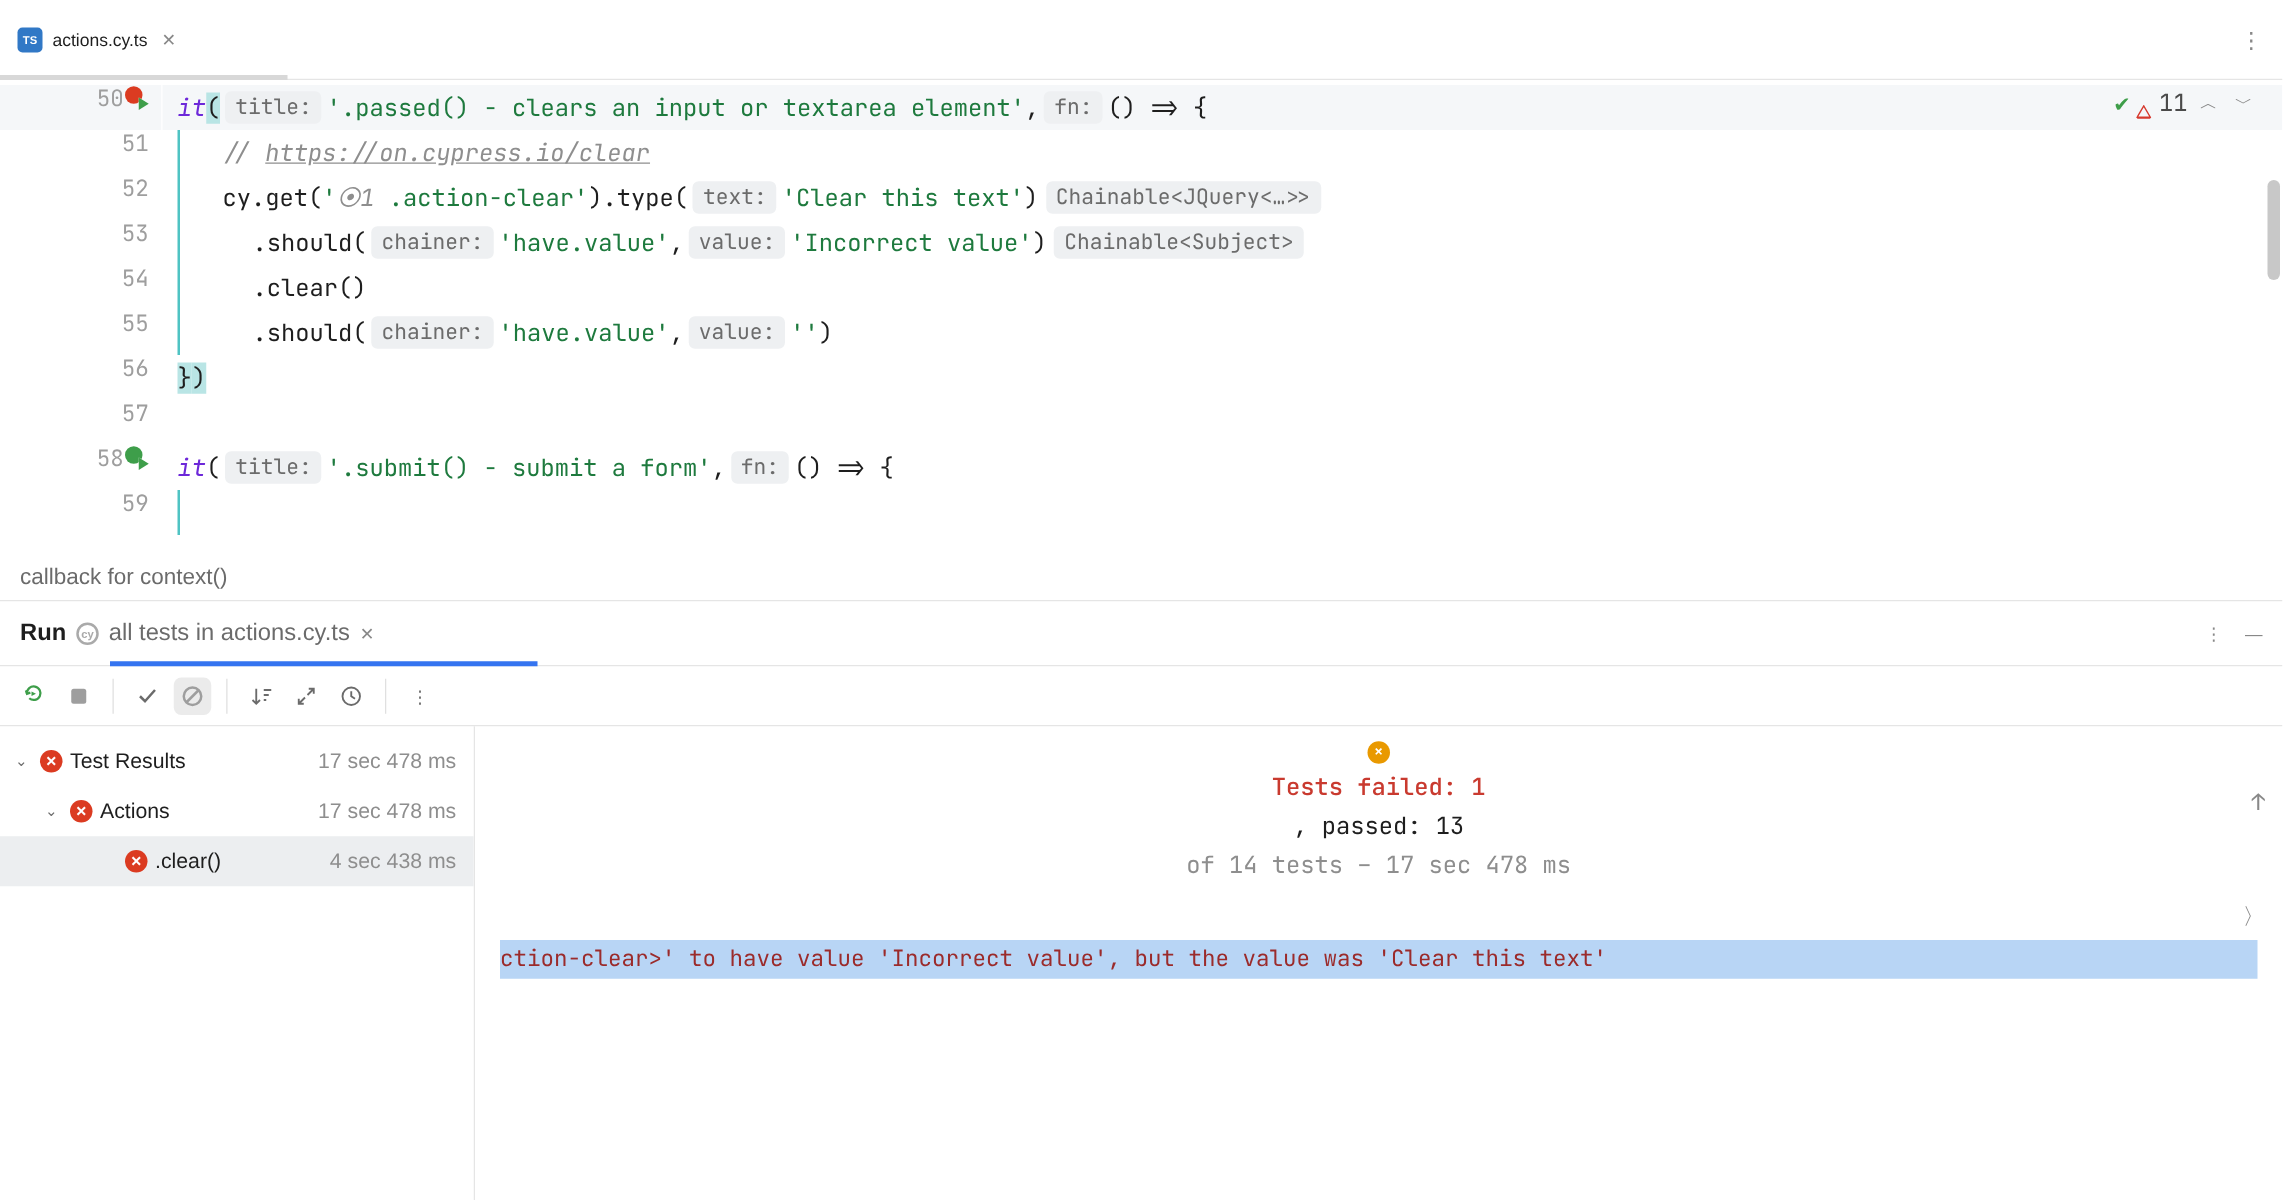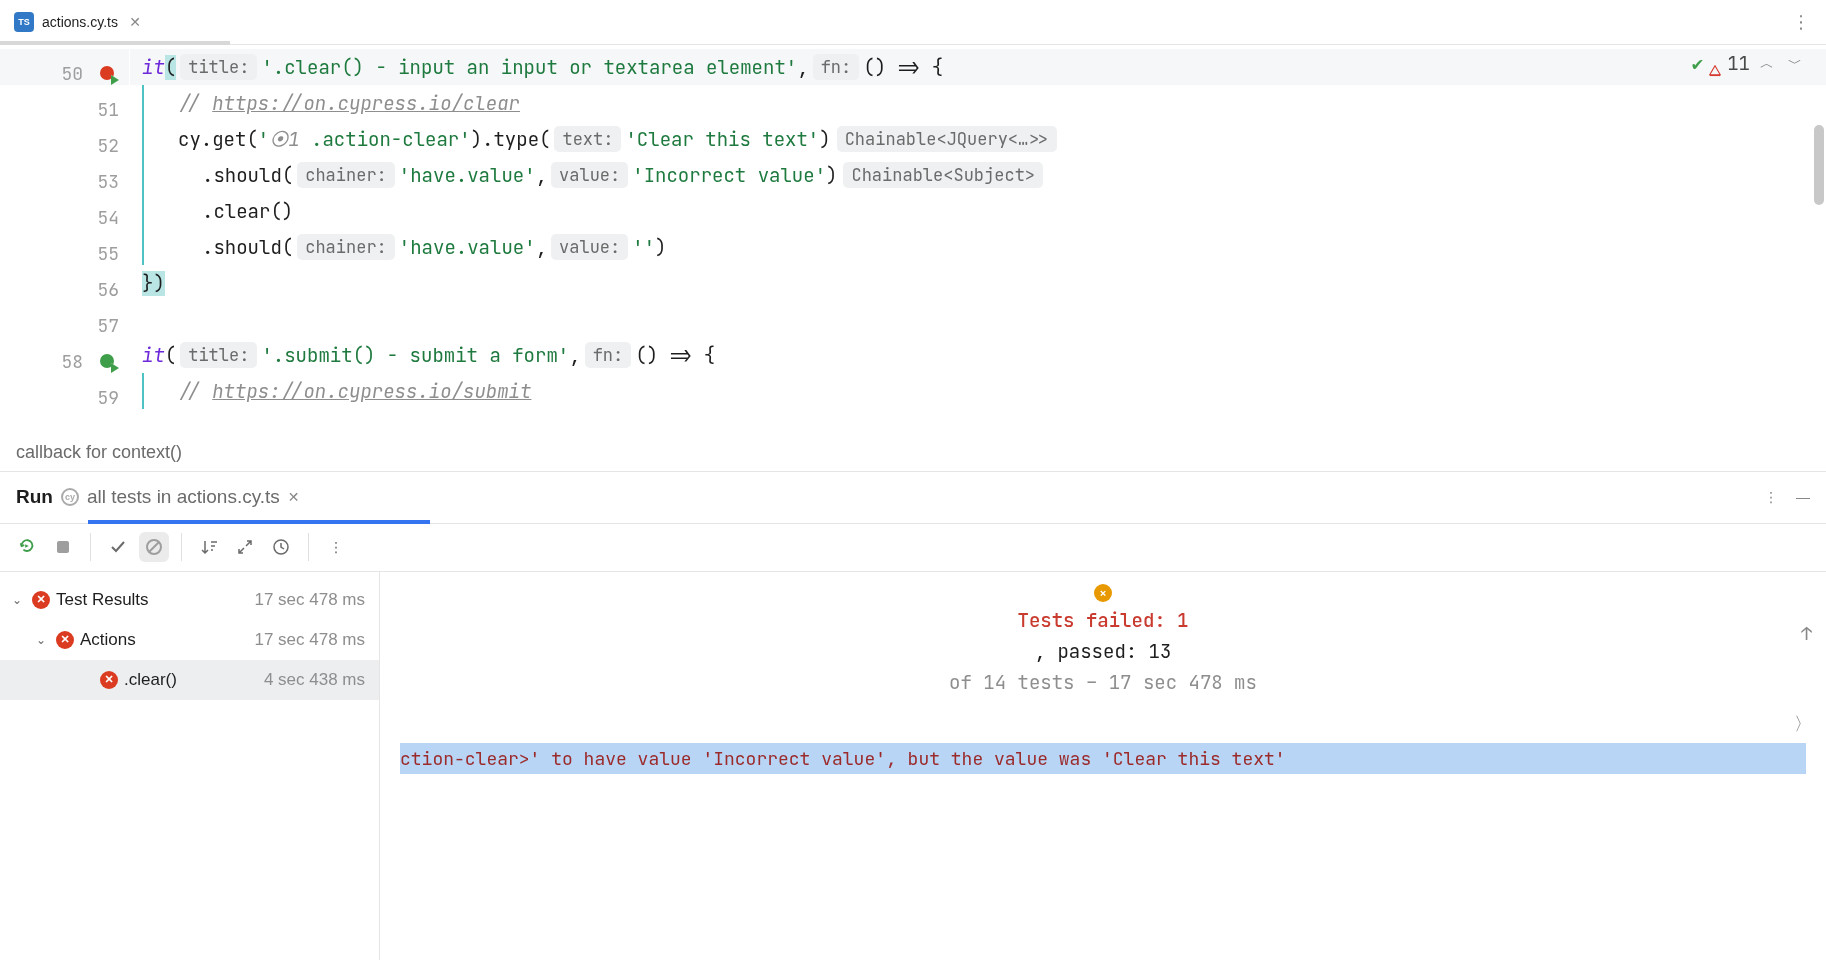--- a/index.html
+++ b/index.html
@@ -1,32 +1,32 @@
 <!DOCTYPE html>
 <html><head>
 <meta charset="utf-8">
 <style>
 * { margin: 0; padding: 0; box-sizing: border-box; }
 body { font-family: -apple-system, BlinkMacSystemFont, "Segoe UI", sans-serif; font-size: 14px; color: #1e1e1e; background: #fff; overflow: hidden; }
 .app { display: flex; flex-direction: column; height: 100vh; }
 
 
-.tabbar { display: flex; align-items: center; height: 45px; border-bottom: 1px solid #e5e5e5; position: relative; }
+.tabbar { display: flex; align-items: center; height: 64px; border-bottom: 1px solid #e5e5e5; position: relative; }
 .tab { display: flex; align-items: center; padding: 0 14px; height: 48px; gap: 8px; }
 .tab-icon { width: 20px; height: 20px; background: #3178c6; border-radius: 4px; position: relative; display: flex; align-items: center; justify-content: center; }
 .tab-icon::before { content: "TS"; color: #fff; font-size: 9px; font-weight: bold; }
 .tab-close { width: 18px; height: 18px; display: flex; align-items: center; justify-content: center; color: #888; cursor: pointer; }
 .tab-x { font-size: 14px; }
 .more-btn { margin-left: auto; margin-right: 16px; color: #888; cursor: pointer; font-size: 18px; }
 .tab-underline { position: absolute; bottom: -1px; left: 0; width: 230px; height: 4px; background: #d8d8d8; }
 
 
 .editor { flex: 1; display: flex; overflow: hidden; position: relative; min-height: 0; }
 .gutter { width: 130px; background: #fff; padding-top: 4px; border-right: 1px solid transparent; }
-.gutter-row { display: flex; align-items: flex-end; justify-content: flex-end; height: 36px; padding-right: 10px; position: relative; gap: 16px; }
+.gutter-row { display: flex; align-items: flex-start; justify-content: flex-end; height: 36px; padding-right: 10px; position: relative; gap: 0; }
 .lineno { font-family: "JetBrains Mono", Menlo, Consolas, monospace; font-size: 18px; color: #9e9e9e; width: 40px; text-align: right; }
 .gutter-row.active { background: #f5f7f9; }
 .gutter-icon { width: 20px; height: 20px; display: flex; align-items: center; justify-content: center; }
 .run-error-icon { position: relative; width: 20px; height: 20px; }
 .run-error-icon .circle { width: 14px; height: 14px; border-radius: 50%; background: #db3b21; position: absolute; top: 1px; left: 1px; }
 .run-error-icon .play { position: absolute; bottom: 0; right: 0; width: 0; height: 0; border-left: 8px solid #3e9e4a; border-top: 5px solid transparent; border-bottom: 5px solid transparent; filter: drop-shadow(0 0 0.5px #fff); }
 .run-ok-icon { position: relative; width: 20px; height: 20px; }
 .run-ok-icon .circle { width: 14px; height: 14px; border-radius: 50%; background: #3e9e4a; position: absolute; top: 1px; left: 1px; }
 .run-ok-icon .play { position: absolute; bottom: 0; right: 0; width: 0; height: 0; border-left: 8px solid #3e9e4a; border-top: 5px solid transparent; border-bottom: 5px solid transparent; filter: drop-shadow(0 0 0.5px #fff); }
 
@@ -157,21 +157,21 @@
       <div class="gutter-row">
           <span class="lineno">59</span>
         </div>
     </div>
 
     <div class="code">
 
       <div class="code-line active">
         <span class="fn">it</span><span class="punct caret-hl">(</span>
         <span class="hint">title:</span>
-        <span class="str">'.clear() - input an input or textarea element'</span><span class="punct">,</span>
+        <span class="str">'.passed() - clears an input or textarea element'</span><span class="punct">,</span>
         <span class="hint">fn:</span>
         <span class="punct">() =&gt; {</span>
       </div>
 
       <div class="code-line">
         <span class="indent-guide"></span><span class="indent-space"></span>
         <span class="comment"><span>// </span><a>https://on.cypress.io/clear</a></span>
       </div>
 
       <div class="code-line">
@@ -215,21 +215,20 @@
       <div class="code-line">
         <span class="fn">it</span><span class="punct">(</span>
         <span class="hint">title:</span>
         <span class="str">'.submit() - submit a form'</span><span class="punct">,</span>
         <span class="hint">fn:</span>
         <span class="punct">() =&gt; {</span>
       </div>
 
       <div class="code-line">
         <span class="indent-guide"></span><span class="indent-space"></span>
-        <span class="comment"><span>// </span><a>https://on.cypress.io/submit</a></span>
       </div>
 
       <div class="inspection">
         <span class="insp-check">✔</span>
         <span class="insp-warn">
           <svg viewBox="0 0 16 16">
               <path d="M1 13 L8 1 L15 13 Z" fill="none" stroke="#d63a2f" stroke-width="1.5"></path>
               <path d="M1 14 L15 14" stroke="#d63a2f" stroke-width="1.5"></path>
             </svg>
         </span>

